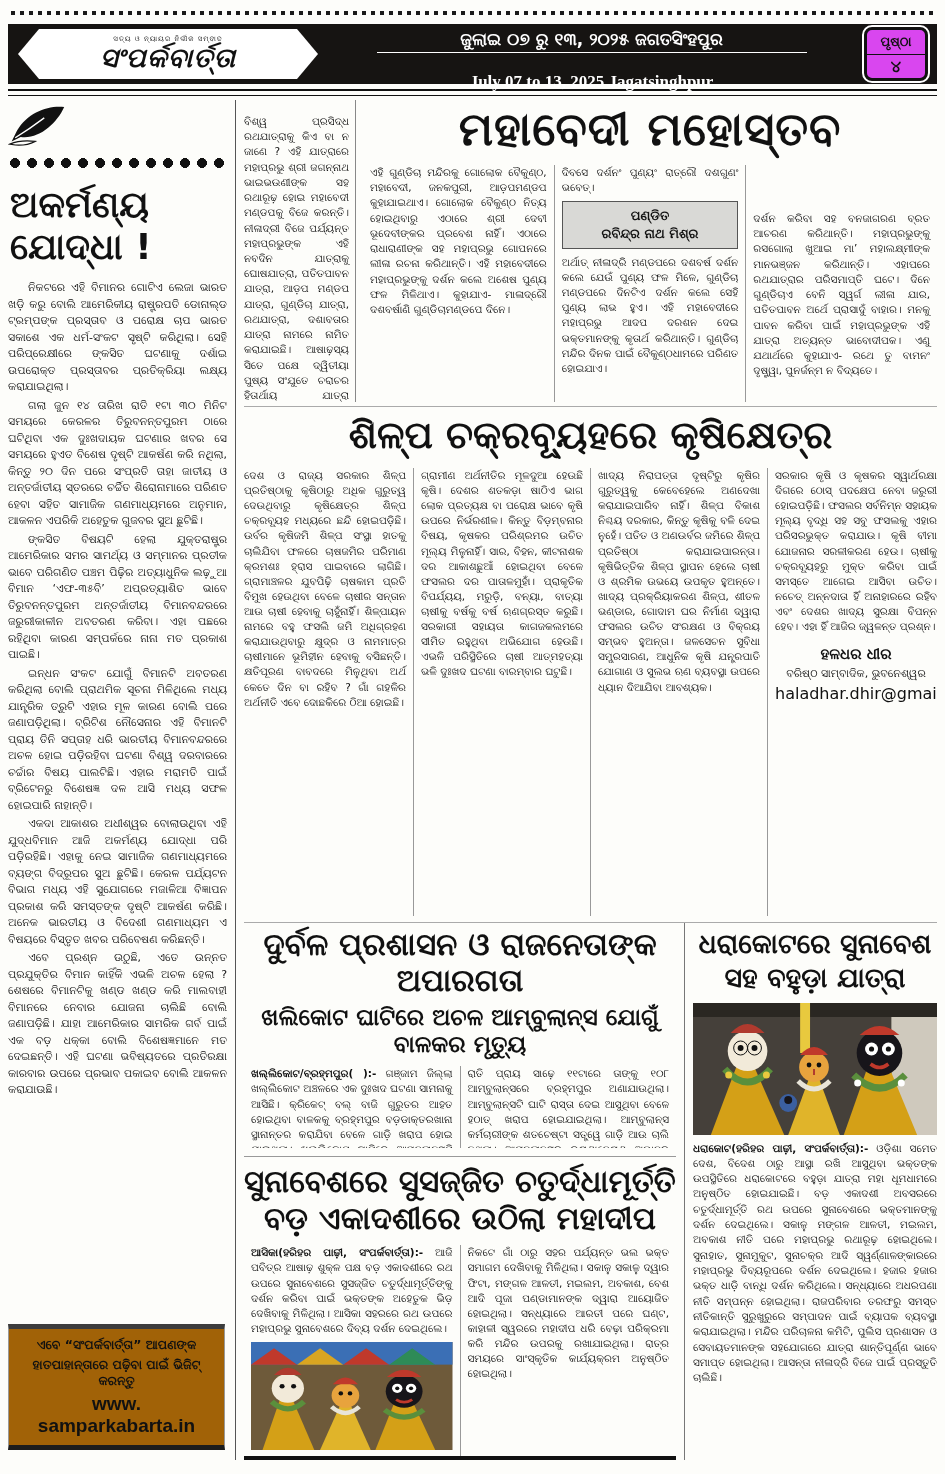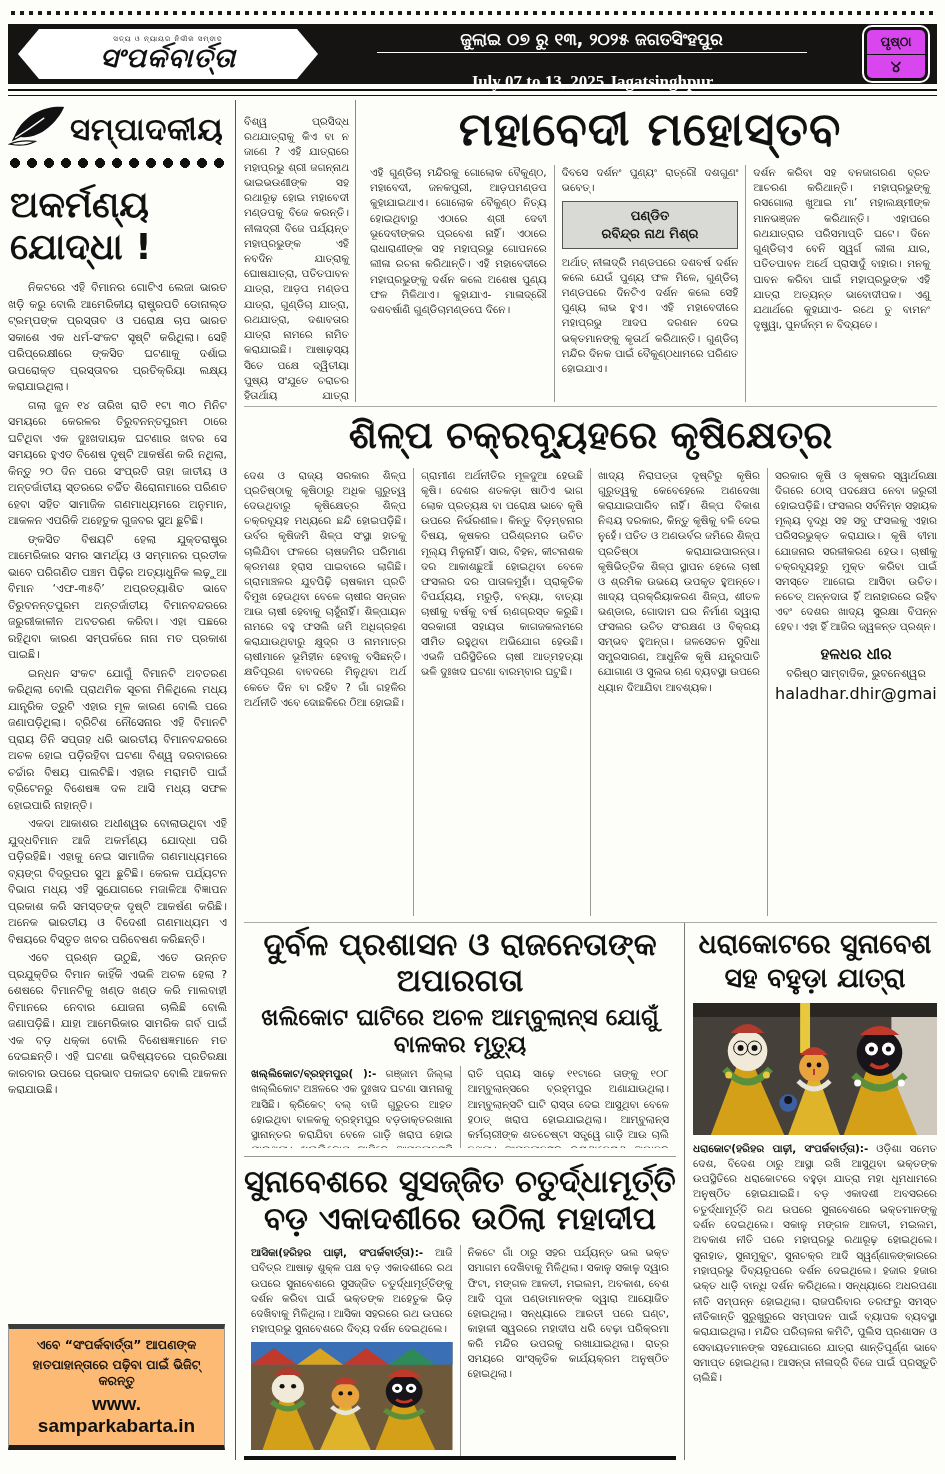--- a/index.html
+++ b/index.html
@@ -48,35 +48,35 @@
   .ed-head { display:flex; align-items:flex-end; gap:4px; }
   .ed-head .quill { width:58px; height:44px; flex:none; }
   .ed-title { font-size:31px; font-weight:bold; letter-spacing:0.5px; }
   .ed-dots { height:14px; margin:8px 0 10px 0;
     background:radial-gradient(circle 5px at 7px 7px, #111 97%, transparent);
     background-size:17px 14px; background-repeat:repeat-x; }
   .ed-art-title { font-size:36px; font-weight:bold; margin:4px 0 12px 2px; }
   .ed-body { flex:1; overflow:hidden; font-size:11px; line-height:1.5; text-align:justify; }
   .ed-body p { text-indent:20px; margin-bottom:2px; }
   .promo-box {
-    margin:8px 2px 10px 0; background:#fdba74; text-align:center;
+    margin:8px 2px 10px 0; background:#a16207; text-align:center;
     border-top:5px solid #3c3c3c; border-bottom:5px solid #1c1c1c;
     border-left:1px solid #999; border-right:1px solid #999;
     padding:8px 4px;
   }
   .promo-box .l1,.promo-box .l2 { font-size:12.5px; font-weight:bold; margin-bottom:4px;}
   .promo-box .url { font-size:19px; font-weight:bold; font-family:"Liberation Sans","DejaVu Sans",sans-serif; }
   
   .band1 { height:302px; display:flex; overflow:hidden; }
   .b1-colA { width:112px; flex:none; border-right:1px solid #888; padding:14px 6px 0 0; font-size:10.5px; line-height:1.45; text-align:justify; overflow:hidden;}
   .b1-right { flex:1; padding-left:7px; display:flex; flex-direction:column;}
   .headline-xl { font-size:46px; font-weight:bold; text-align:center; letter-spacing:1px; padding:2px 0 8px 0; }
   .b1-cols { flex:1; display:flex; gap:0; overflow:hidden; }
   .b1-col { flex:1; padding:0 7px; font-size:10.5px; line-height:1.45; text-align:justify; overflow:hidden; border-right:1px solid #999;}
-  .b1-col:last-child { border-right:none; }
+  .b1-col:last-child { border-right:none;margin-top:46px; }
   .byline-box {
     background:#d9d9d6; border:1px solid #555; text-align:center; font-weight:bold;
     padding:5px 2px; margin:6px 0; font-size:13px; line-height:1.35;
   }
   
   .band2 { height:510px; display:flex; flex-direction:column; border-top:1px solid #aaa; margin-top:4px;}
   .headline-lg { font-size:38px; font-weight:bold; text-align:center; padding:6px 0 10px 0; }
   .b2-cols { flex:1; display:flex; overflow:hidden; }
   .b2-col { flex:1; padding:0 7px; font-size:10.5px; line-height:1.44; text-align:justify; overflow:hidden; border-right:1px solid #999; }
   .b2-col:first-child { padding-left:0; }
@@ -129,21 +129,20 @@
 
 <div class="content">
 
   <section class="ed-col">
     <div class="ed-head">
       <svg class="quill" viewBox="0 0 64 46">
         <path d="M62 2 C44 0 22 8 10 28 L4 40 L14 35 C34 38 54 20 62 2 Z" fill="#111"></path>
         <path d="M8 36 Q24 26 40 14" stroke="#fff" stroke-width="1.5" fill="none"></path>
         <path d="M2 43 Q14 38 30 40 Q20 45 8 44 Z" fill="none" stroke="#111" stroke-width="1.3"></path>
       </svg>
-      <div class="ed-title">ସମ୍ପାଦକୀୟ</div>
     </div>
     <div class="ed-dots"></div>
     <h2 class="ed-art-title">ଅକର୍ମଣ୍ୟ ଯୋଦ୍ଧା !</h2>
     <div class="ed-body">
       <p>ନିକଟରେ ଏହି ବିମାନର ଗୋଟିଏ ଲେଜା ଭାରତ ଖଡ଼ି କରୁ ବୋଲି ଆମେରିକୀୟ ରାଷ୍ଟ୍ରପତି ଡୋନାଲ୍ଡ ଟ୍ରମ୍ପଙ୍କ ପ୍ରସ୍ତାବ ଓ ପରୋକ୍ଷ ଚାପ ଭାରତ ସକାଶେ ଏକ ଧର୍ମ-ସଂକଟ ସୃଷ୍ଟି କରିଥିଲା। ସେହି ପରିପ୍ରେକ୍ଷୀରେ ଙ୍କସିତ ଘଟଣାକୁ ଦର୍ଶାଇ ଉପରୋକ୍ତ ପ୍ରସ୍ତାବର ପ୍ରତିକ୍ରିୟା ଲକ୍ଷ୍ୟ କରାଯାଇଥିଲା।</p>
       <p>ଗଲା ଜୁନ ୧୪ ତାରିଖ ରାତି ୧ଟା ୩୦ ମିନିଟ ସମୟରେ କେରଳର ତିରୁବନନ୍ତପୁରମ ଠାରେ ଘଟିଥିବା ଏକ ଦୁଃଖଦାୟକ ଘଟଣାର ଖବର ସେ ସମୟରେ ହୁଏତ ବିଶେଷ ଦୃଷ୍ଟି ଆକର୍ଷଣ କରି ନଥିଲା, କିନ୍ତୁ ୨୦ ଦିନ ପରେ ସଂପ୍ରତି ତାହା ଜାତୀୟ ଓ ଅନ୍ତର୍ଜାତୀୟ ସ୍ତରରେ ଚର୍ଚ୍ଚିତ ଶିରୋନାମାରେ ପରିଣତ ହେବା ସହିତ ସାମାଜିକ ଗଣମାଧ୍ୟମରେ ଅନୁମାନ, ଆକଳନ ଏପରିକି ଅହେତୁକ ଗୁଜବର ସୁଅ ଛୁଟିଛି।</p>
       <p>ଙ୍କସିତ ବିଷୟଟି ହେଲା ଯୁକ୍ତରାଷ୍ଟ୍ର ଆମେରିକାର ସମର ସାମର୍ଥ୍ୟ ଓ ସମ୍ମାନର ପ୍ରତୀକ ଭାବେ ପରିଗଣିତ ପଞ୍ଚମ ପିଢ଼ିର ଅତ୍ୟାଧୁନିକ ଲଢ଼ୁଆ ବିମାନ ‘ଏଫ-୩୫ବି’ ଅପ୍ରତ୍ୟାଶିତ ଭାବେ ତିରୁବନନ୍ତପୁରମ ଅନ୍ତର୍ଜାତୀୟ ବିମାନବନ୍ଦରରେ ଜରୁରୀକାଳୀନ ଅବତରଣ କରିବା। ଏହା ପଛରେ ରହିଥିବା କାରଣ ସମ୍ପର୍କରେ ନାନା ମତ ପ୍ରକାଶ ପାଇଛି।</p>
       <p>ଇନ୍ଧନ ସଂକଟ ଯୋଗୁଁ ବିମାନଟି ଅବତରଣ କରିଥିଲା ବୋଲି ପ୍ରାଥମିକ ସୂଚନା ମିଳିଥିଲେ ମଧ୍ୟ ଯାନ୍ତ୍ରିକ ତ୍ରୁଟି ଏହାର ମୂଳ କାରଣ ବୋଲି ପରେ ଜଣାପଡ଼ିଥିଲା। ବ୍ରିଟିଶ ନୌସେନାର ଏହି ବିମାନଟି ପ୍ରାୟ ତିନି ସପ୍ତାହ ଧରି ଭାରତୀୟ ବିମାନବନ୍ଦରରେ ଅଚଳ ହୋଇ ପଡ଼ିରହିବା ଘଟଣା ବିଶ୍ୱ ଦରବାରରେ ଚର୍ଚ୍ଚାର ବିଷୟ ପାଲଟିଛି। ଏହାର ମରାମତି ପାଇଁ ବ୍ରିଟେନରୁ ବିଶେଷଜ୍ଞ ଦଳ ଆସି ମଧ୍ୟ ସଫଳ ହୋଇପାରି ନାହାନ୍ତି।</p>
       <p>ଏକଦା ଆକାଶର ଅଧୀଶ୍ୱର ବୋଲାଉଥିବା ଏହି ଯୁଦ୍ଧବିମାନ ଆଜି ଅକର୍ମଣ୍ୟ ଯୋଦ୍ଧା ପରି ପଡ଼ିରହିଛି। ଏହାକୁ ନେଇ ସାମାଜିକ ଗଣମାଧ୍ୟମରେ ବ୍ୟଙ୍ଗ ବିଦ୍ରୂପର ସୁଅ ଛୁଟିଛି। କେରଳ ପର୍ଯ୍ୟଟନ ବିଭାଗ ମଧ୍ୟ ଏହି ସୁଯୋଗରେ ମଜାଳିଆ ବିଜ୍ଞାପନ ପ୍ରକାଶ କରି ସମସ୍ତଙ୍କ ଦୃଷ୍ଟି ଆକର୍ଷଣ କରିଛି। ଅନେକ ଭାରତୀୟ ଓ ବିଦେଶୀ ଗଣମାଧ୍ୟମ ଏ ବିଷୟରେ ବିସ୍ତୃତ ଖବର ପରିବେଷଣ କରିଛନ୍ତି।</p>
       <p>ଏବେ ପ୍ରଶ୍ନ ଉଠୁଛି, ଏତେ ଉନ୍ନତ ପ୍ରଯୁକ୍ତିର ବିମାନ କାହିଁକି ଏଭଳି ଅଚଳ ହେଲା ? ଶେଷରେ ବିମାନଟିକୁ ଖଣ୍ଡ ଖଣ୍ଡ କରି ମାଲବାହୀ ବିମାନରେ ନେବାର ଯୋଜନା ଚାଲିଛି ବୋଲି ଜଣାପଡ଼ିଛି। ଯାହା ଆମେରିକାର ସାମରିକ ଗର୍ବ ପାଇଁ ଏକ ବଡ଼ ଧକ୍କା ବୋଲି ବିଶେଷଜ୍ଞମାନେ ମତ ଦେଇଛନ୍ତି। ଏହି ଘଟଣା ଭବିଷ୍ୟତରେ ପ୍ରତିରକ୍ଷା କାରବାର ଉପରେ ପ୍ରଭାବ ପକାଇବ ବୋଲି ଆକଳନ କରାଯାଉଛି।</p>

